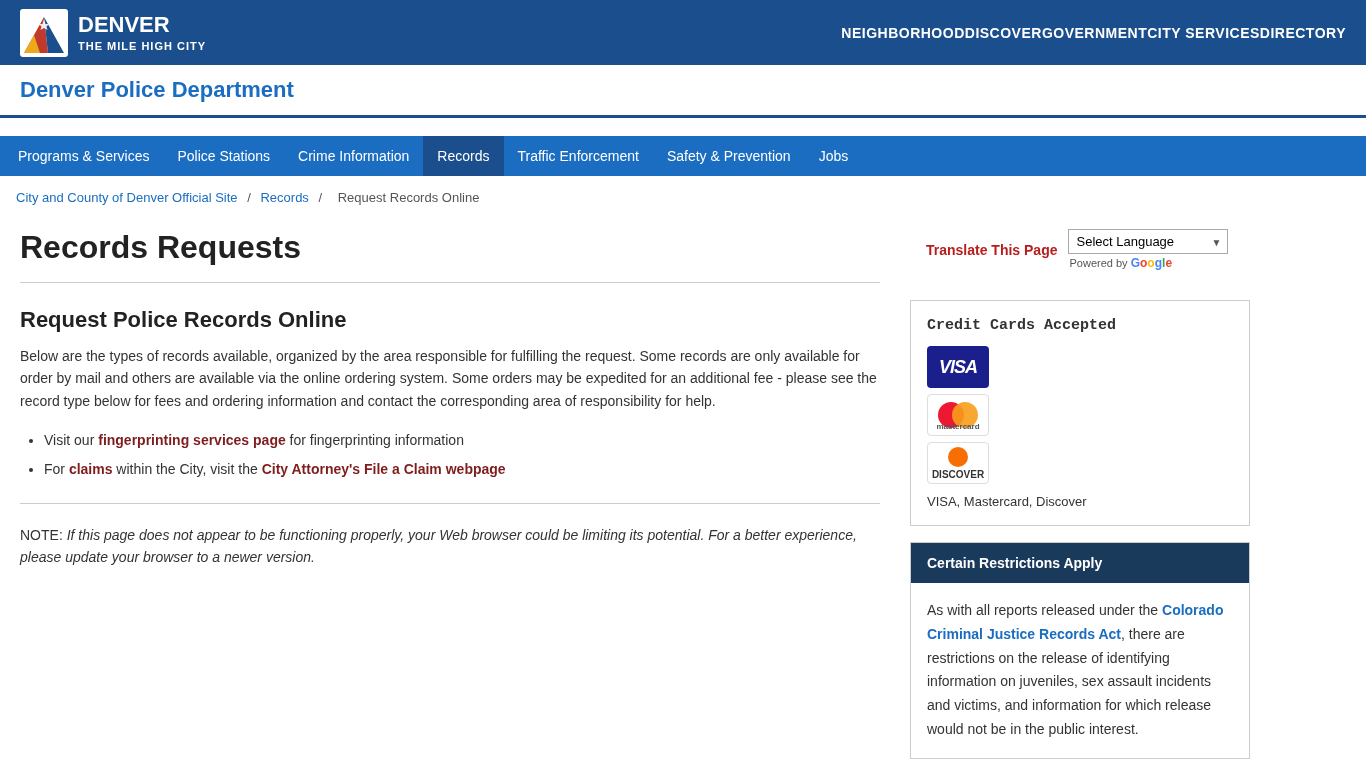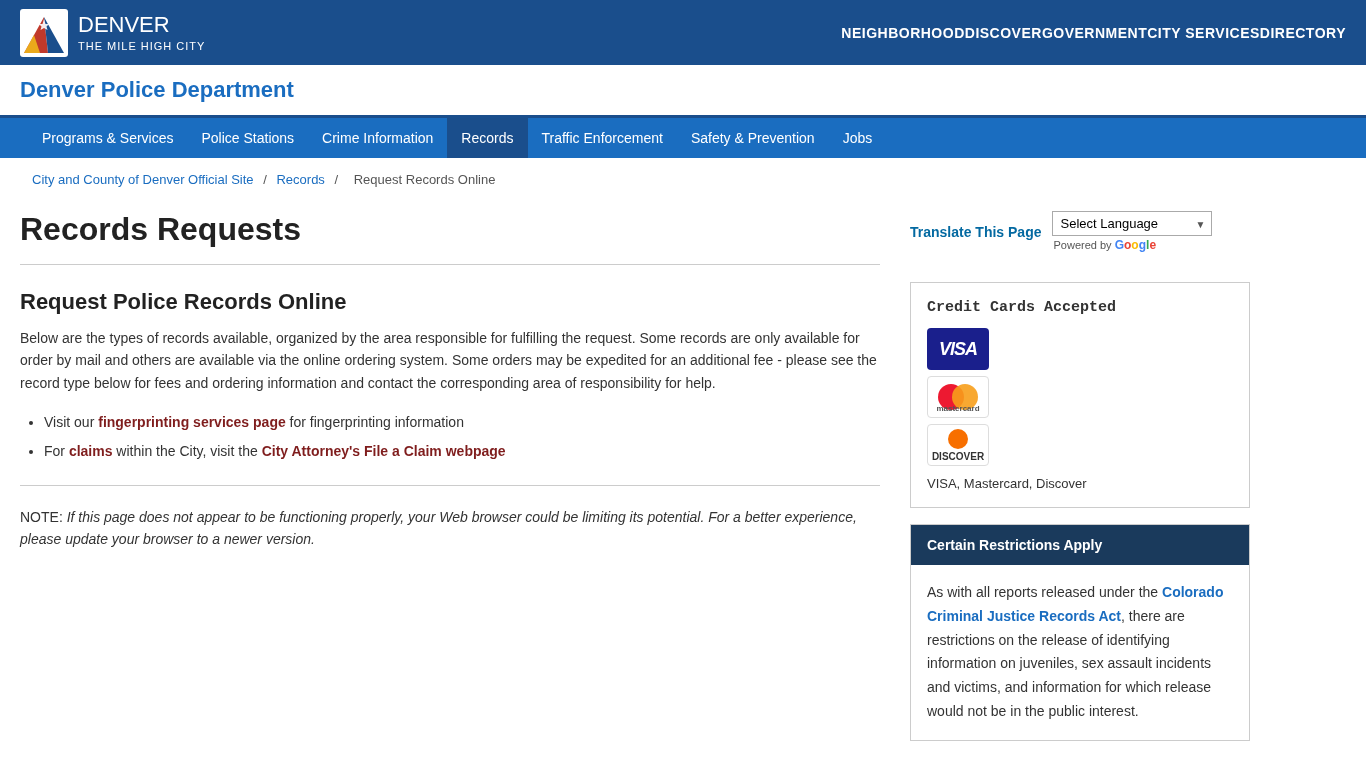--- a/index.html
+++ b/index.html
@@ -20,21 +20,21 @@
     }
     .logo-icon {
       width: 48px;
       height: 48px;
       margin-right: 10px;
       flex-shrink: 0;
     }
     .logo-text {
       color: #fff;
       font-size: 13px;
-      font-weight: normal;
+      font-weight: bold;
       line-height: 1.2;
       text-transform: uppercase;
     }
     .logo-text .denver {
       font-size: 22px;
       display: block;
     }
     .logo-text .subtitle {
       font-size: 11px;
       letter-spacing: 1px;
@@ -61,40 +61,41 @@
       color: #1a6dc0;
       font-size: 22px;
       font-weight: bold;
     }
 
     
     .sub-nav {
       background: #1a6dc0;
       display: flex;
       align-items: stretch;
-      padding: 0 28px;
+      padding: 0 4px;
       min-height: 40px;
+      margin-top: 18px;
     }
     .sub-nav a {
       color: #fff;
       text-decoration: none;
       font-size: 14px;
       padding: 10px 14px;
       display: flex;
       align-items: center;
       white-space: nowrap;
     }
     .sub-nav a.active {
       background: #1a4e8c;
       color: #fff;
     }
 
     
     .breadcrumb {
-      padding: 14px 32px;
+      padding: 14px 16px;
       font-size: 13px;
       color: #555;
     }
     .breadcrumb a {
       color: #1a6dc0;
       text-decoration: none;
     }
     .breadcrumb span { color: #555; margin: 0 6px; }
 
     
@@ -178,22 +179,23 @@
     
     .translate-widget {
       display: flex;
       align-items: center;
       gap: 10px;
       margin-bottom: 20px;
       font-size: 14px;
     }
     .translate-label {
       font-weight: bold;
-      color: #0369a1;
+      color: #b91c1c;
       white-space: nowrap;
+      margin-left: 16px;
     }
     .translate-select-wrapper {
       position: relative;
     }
     .translate-select {
       appearance: none;
       border: 1px solid #aaa;
       padding: 4px 24px 4px 8px;
       font-size: 13px;
       background: #fff;

